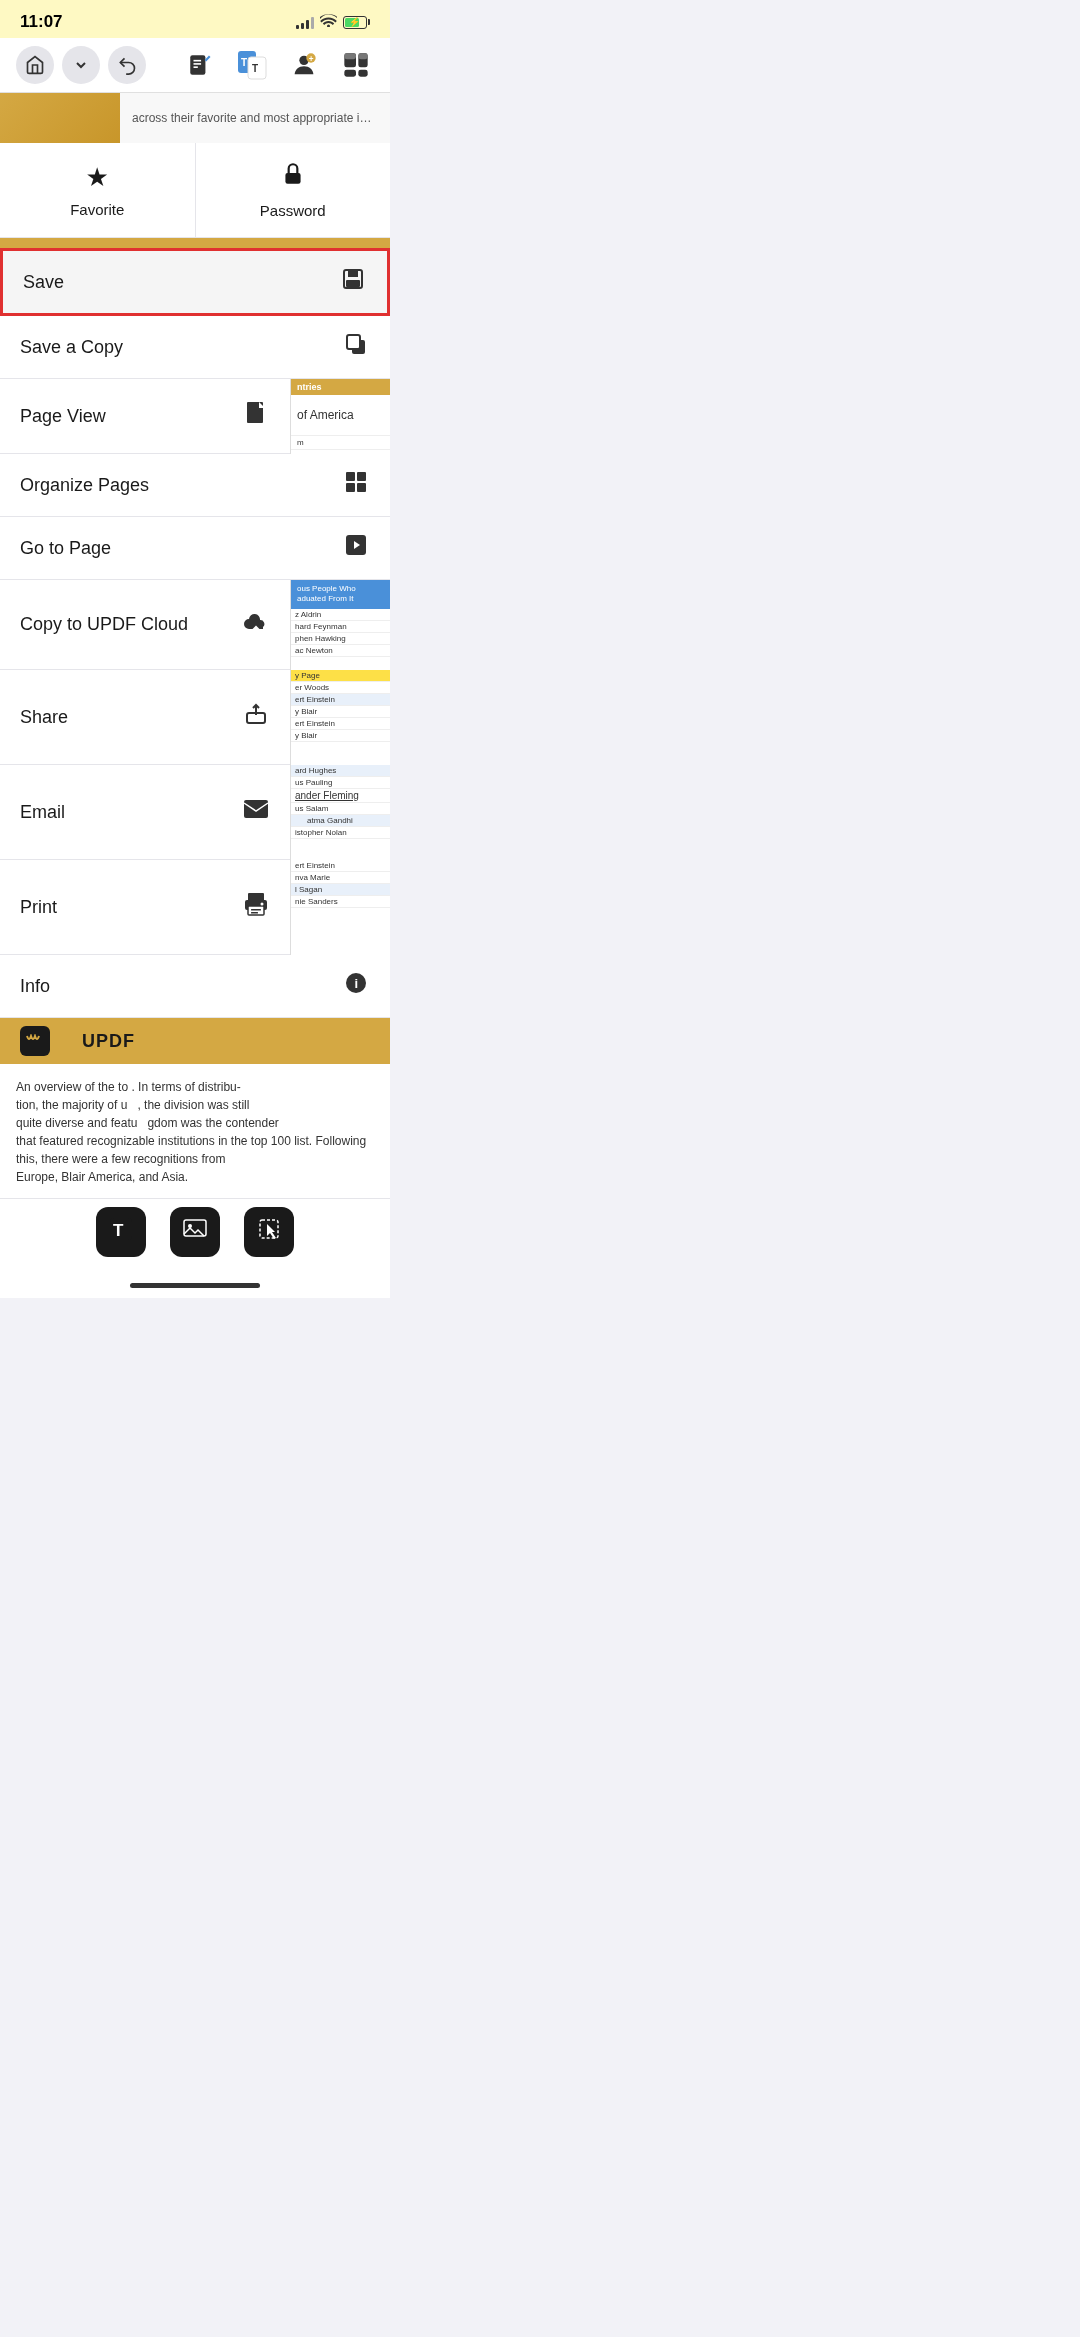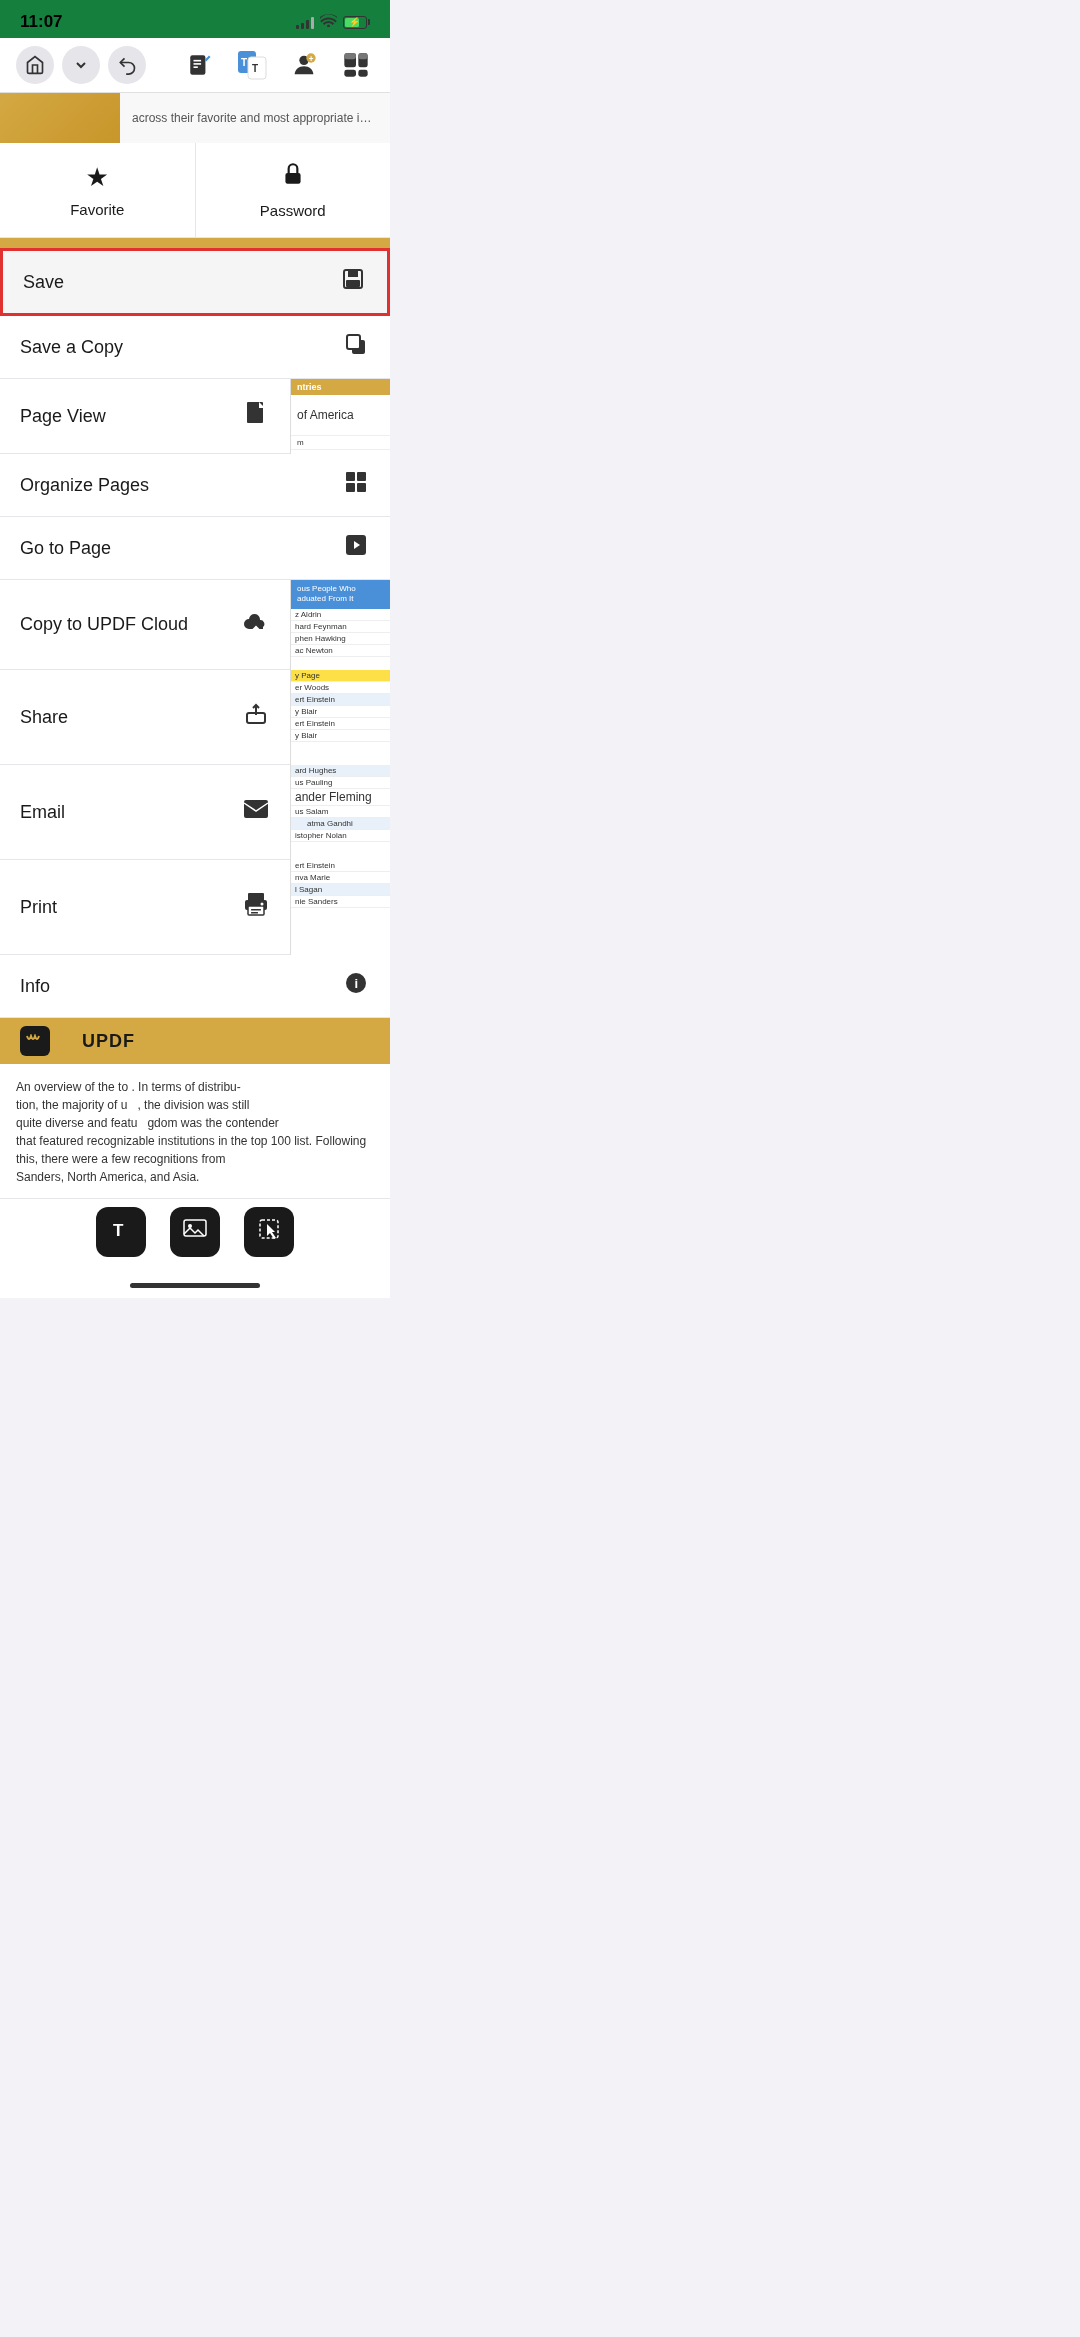--- a/index.html
+++ b/index.html
@@ -11,21 +11,21 @@
       background: #f2f2f7;
       overflow-x: hidden;
     }
 
     
     .status-bar {
       display: flex;
       justify-content: space-between;
       align-items: center;
       padding: 12px 20px 6px;
-      background: #15803d;
+      background: #fef9c3;
       gap: 40px;
     }
     .status-time {
       font-size: 17px;
       font-weight: 600;
       color: #000;
     }
     .status-icons {
       display: flex;
       align-items: center;
@@ -517,21 +517,21 @@
       <span class="menu-item-icon">
         <svg width="26" height="20" viewBox="0 0 26 20" fill="none">
           <rect x="1" y="1" width="24" height="18" rx="2" fill="#333"></rect>
           <path d="M1 4l12 8 12-8" stroke="#fff" stroke-width="1.5"></path>
         </svg>
       </span>
     </div>
     <div class="side-doc" style="height:95px; overflow:hidden;">
       <div style="padding:1px 4px; font-size:8px; color:#333; border-bottom:1px solid #eee; background:#e8f0fa;">ard Hughes</div>
       <div style="padding:1px 4px; font-size:8px; color:#333; border-bottom:1px solid #eee;">us Pauling</div>
-      <div style="padding:1px 4px; font-size:12px; color:#333; border-bottom:1px solid #eee;">ander Fleming</div>
+      <div style="padding:1px 4px; font-size:10px; color:#333; border-bottom:1px solid #eee;text-decoration:underline;">ander Fleming</div>
       <div style="padding:1px 4px; font-size:8px; color:#333; border-bottom:1px solid #eee;">us Salam</div>
       <div style="padding:1px 16px; font-size:8px; color:#333; border-bottom:1px solid #eee; background:#e8f0fa;">atma Gandhi</div>
       <div style="padding:1px 4px; font-size:8px; color:#333; border-bottom:1px solid #eee;">istopher Nolan</div>
     </div>
   </div>
 
   <div class="layout-row">
     <div class="menu-item">
       <span class="menu-item-label">Print</span>
       <span class="menu-item-icon">
@@ -588,21 +588,21 @@
     <span>, the division was still</span>
   </div>
   <div style="display:flex; gap:10px;">
     <span>quite diverse and featu</span>
     <span>gdom was the contender</span>
   </div>
   <div>
     <span>that featured recognizable institutions in the top 100 list. Following this, there were a few recognitions from</span>
   </div>
   <div>
-    <span>Sanders, North America, and Asia.</span>
+    <span>Europe, Blair America, and Asia.</span>
   </div>
 </div>
 
 <div class="bottom-toolbar">
   <div class="bottom-tool-btn">
     <span class="btn-icon">
       <svg width="26" height="26" viewBox="0 0 26 26">
         <rect x="2" y="2" width="22" height="22" rx="4" fill="#1a1a1a"></rect>
         <text x="5" y="20" font-size="17" fill="#fff" font-weight="bold">T</text>
       </svg>

